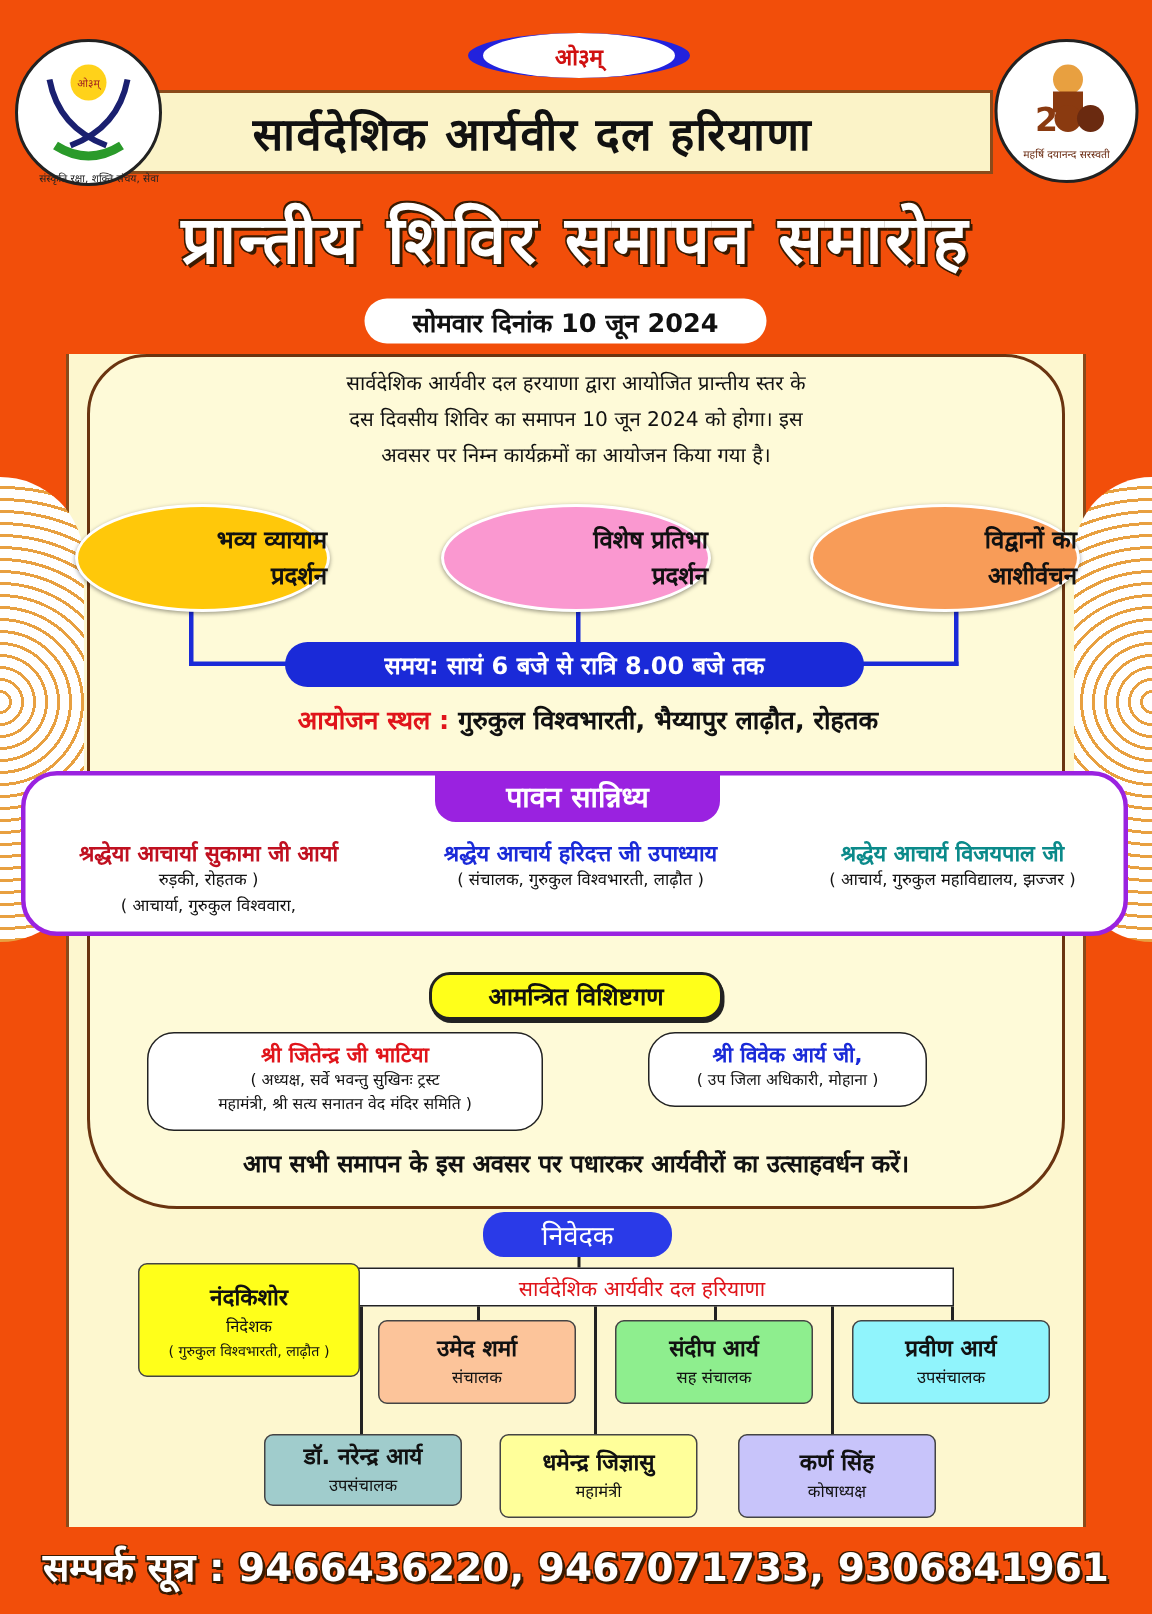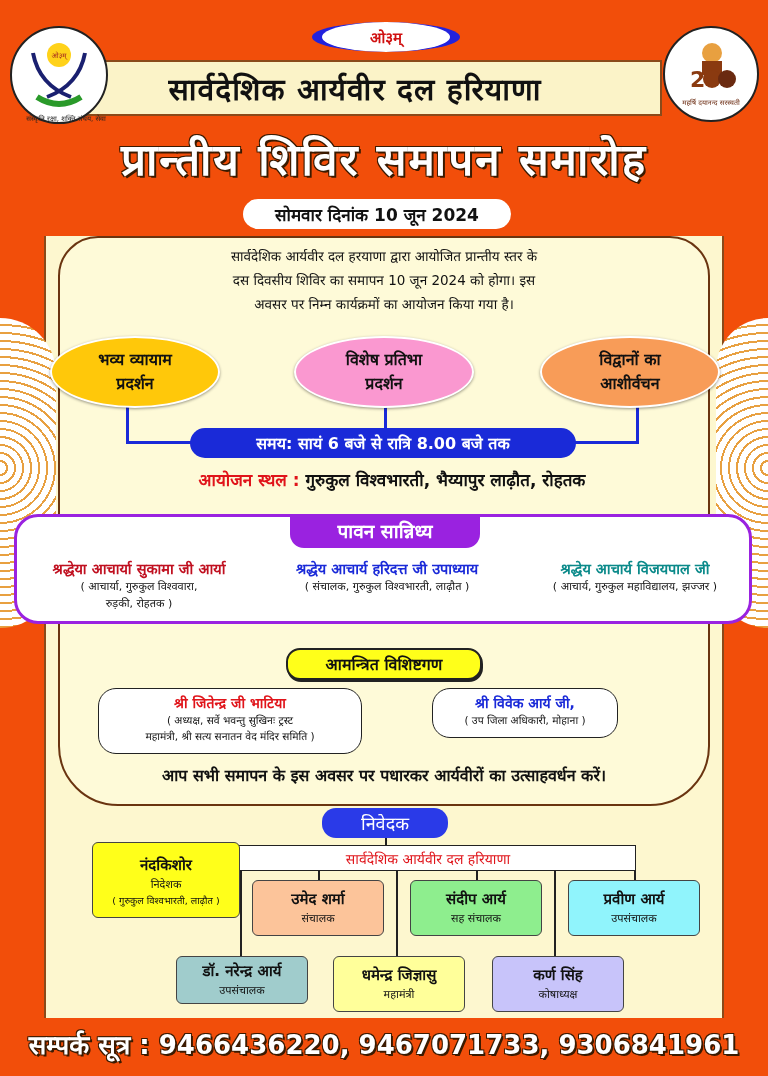--- a/index.html
+++ b/index.html
@@ -72,21 +72,21 @@
     border-radius: 60px 0 0 60px;
   }
 
   .intro {
     left: 150px; top: 244px; width: 468px; text-align: center;
     font-size: 13.5px; line-height: 24px; color: #111;
   }
 
   .oval {
     height: 72px; border-radius: 50%; display: flex; flex-direction: column;
-    align-items: center; justify-content: center; font-size: 16px; font-weight: bold;
+    align-items: flex-end; justify-content: center; font-size: 16px; font-weight: bold;
     border: 2px solid #fff; box-shadow: 0 1px 3px rgba(0,0,0,.4); text-align: center; line-height: 24px;
   }
   .oval-1 { left: 50px; top: 336px; width: 170px; background: #ffc80a; }
   .oval-2 { left: 294px; top: 336px; width: 180px; background: #fa98d0; }
   .oval-3 { left: 540px; top: 336px; width: 180px; background: #f89c58; }
 
   .connector { background: #1a2ad8; }
   .time-pill {
     left: 190px; top: 428px; width: 386px; height: 30px; background: #1a2ad8;
     border-radius: 15px; color: #fff; font-size: 16px; font-weight: bold;
@@ -231,22 +231,22 @@
 <div class="abs time-pill">समय: सायं 6 बजे से रात्रि 8.00 बजे तक</div>
 <div class="abs venue">
   <span class="lbl">आयोजन स्थल :</span>
   <span>गुरुकुल विश्वभारती, भैय्यापुर लाढ़ौत, रोहतक</span>
 </div>
 
 <div class="abs presence-box"></div>
 <div class="abs presence-tab">पावन सान्निध्य</div>
 <div class="abs guest guest-1">
   <div class="name">श्रद्धेया आचार्या सुकामा जी आर्या</div>
+  <div class="role">रुड़की, रोहतक )</div>
   <div class="role">( आचार्या, गुरुकुल विश्ववारा,</div>
-  <div class="role">रुड़की, रोहतक )</div>
 </div>
 <div class="abs guest guest-2">
   <div class="name">श्रद्धेय आचार्य हरिदत्त जी उपाध्याय</div>
   <div class="role">( संचालक, गुरुकुल विश्वभारती, लाढ़ौत )</div>
 </div>
 <div class="abs guest guest-3">
   <div class="name">श्रद्धेय आचार्य विजयपाल जी</div>
   <div class="role">( आचार्य, गुरुकुल महाविद्यालय, झज्जर )</div>
 </div>
 

